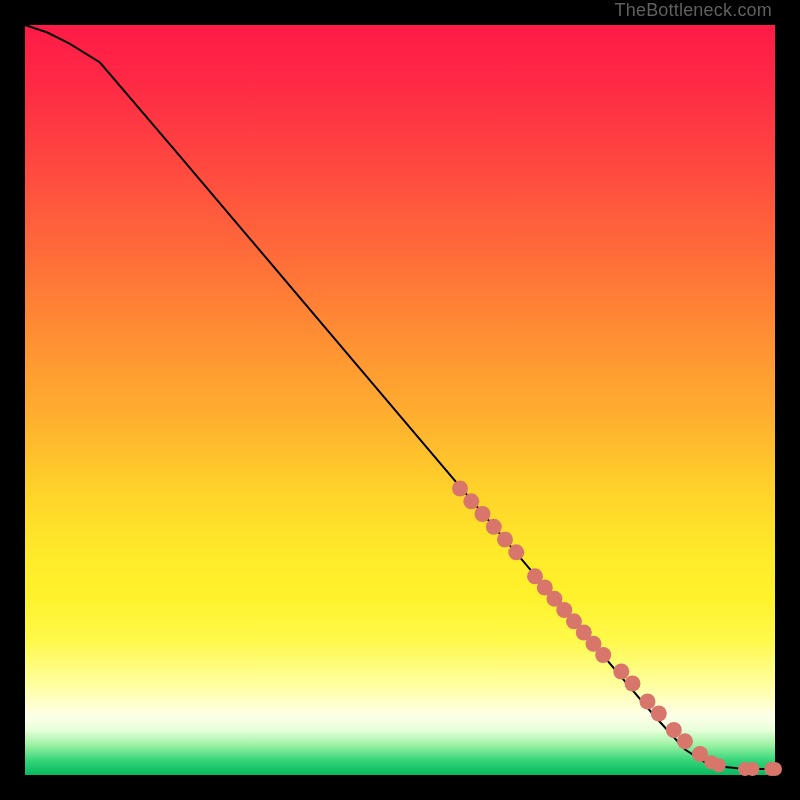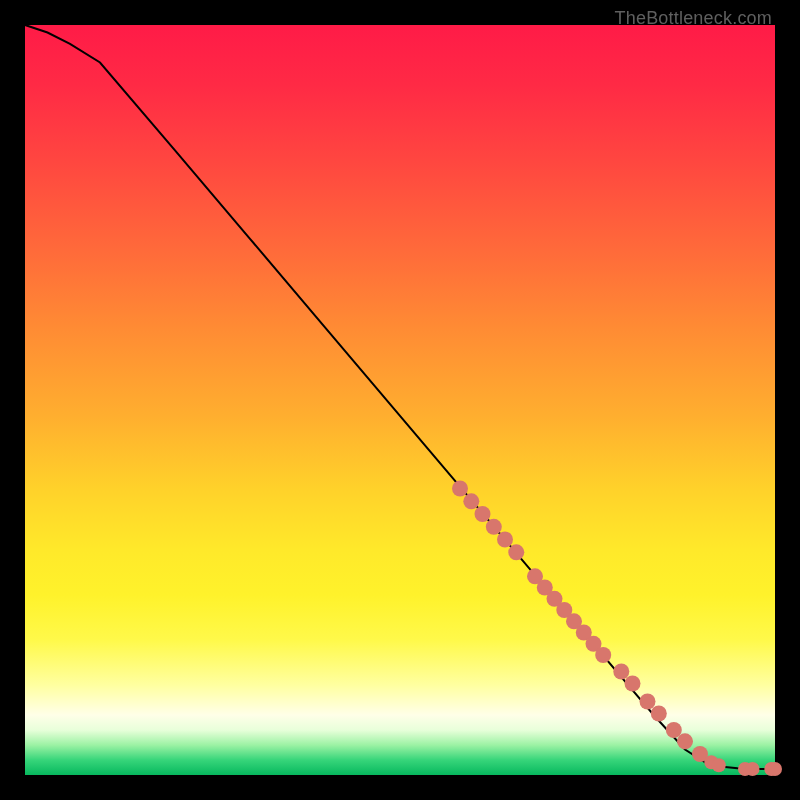--- a/index.html
+++ b/index.html
@@ -38,21 +38,21 @@
       #ffffa0 88%,
       #ffffe8 92%,
       #e8ffda 94%,
       #9cf2a4 96%,
       #37d57a 98%,
       #07b85e 100%
     );
   }
   .attribution {
     position: absolute;
-    top: 8px;
+    top: 0;
     right: 28px;
     color: #5f5f5f;
     font-size: 18px;
     font-weight: 400;
     letter-spacing: 0.2px;
   }
   svg.overlay {
     position: absolute;
     left: 25px;
     top: 25px;

